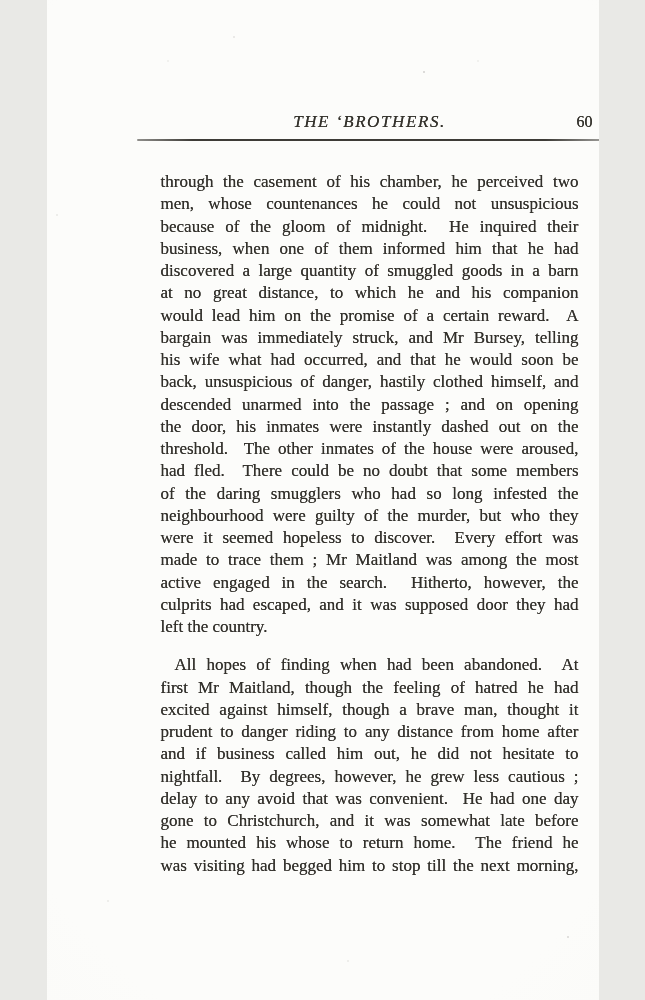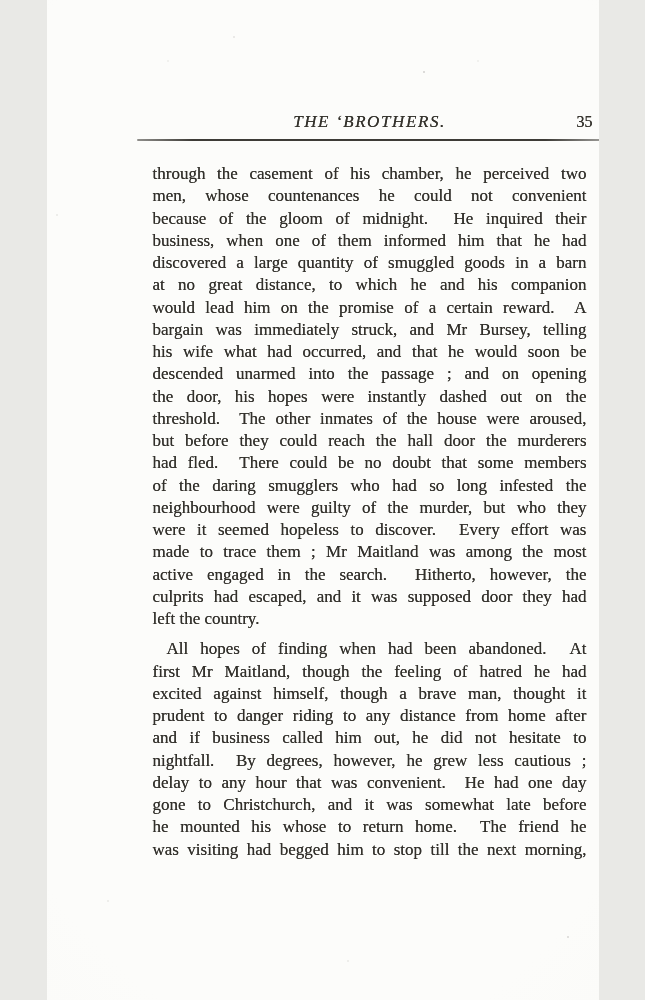--- a/index.html
+++ b/index.html
@@ -71,75 +71,75 @@
     height: 2px;
     background: linear-gradient(to right, rgba(55,53,48,.55), rgba(45,43,38,.92) 12%, rgba(45,43,38,.92) 88%, rgba(55,53,48,.5));
     border-radius: 1px;
   }
   .text-column {
     position: absolute;
     left: 98px;
     top: 155px;
     width: 450px;
   }
-  .paragraph { margin: 8px; }
+  .paragraph { margin: 16px; }
   .line {
     font-size: 17px;
     line-height: 22.25px;
     text-align: justify;
     text-align-last: justify;
     white-space: pre-wrap;
     text-shadow: 0 0 0.35px rgba(50,48,43,.85);
   }
   .line.short { text-align-last: left; }
   .line.indent { text-indent: 14px; }
 </style>
 </head>
 <body>
 
 <div class="page">
   <div class="noise"></div>
 
   <div class="running-header">
     <div class="page-title">THE ‘BROTHERS.</div>
-    <div class="page-number">35</div>
+    <div class="page-number">60</div>
   </div>
 
   <div class="header-rule"></div>
 
   <div class="text-column">
       <div class="paragraph">
         <div class="line">through the casement of his chamber, he perceived two</div>
-        <div class="line">men, whose countenances he could not convenient</div>
+        <div class="line">men, whose countenances he could not unsuspicious</div>
         <div class="line">because of the gloom of midnight.  He inquired their</div>
         <div class="line">business, when one of them informed him that he had</div>
         <div class="line">discovered a large quantity of smuggled goods in a barn</div>
         <div class="line">at no great distance, to which he and his companion</div>
         <div class="line">would lead him on the promise of a certain reward.  A</div>
         <div class="line">bargain was immediately struck, and Mr Bursey, telling</div>
         <div class="line">his wife what had occurred, and that he would soon be</div>
+        <div class="line">back, unsuspicious of danger, hastily clothed himself, and</div>
         <div class="line">descended unarmed into the passage ; and on opening</div>
-        <div class="line">the door, his hopes were instantly dashed out on the</div>
+        <div class="line">the door, his inmates were instantly dashed out on the</div>
         <div class="line">threshold.  The other inmates of the house were aroused,</div>
-        <div class="line">but before they could reach the hall door the murderers</div>
         <div class="line">had fled.  There could be no doubt that some members</div>
         <div class="line">of the daring smugglers who had so long infested the</div>
         <div class="line">neighbourhood were guilty of the murder, but who they</div>
         <div class="line">were it seemed hopeless to discover.  Every effort was</div>
         <div class="line">made to trace them ; Mr Maitland was among the most</div>
         <div class="line">active engaged in the search.  Hitherto, however, the</div>
         <div class="line">culprits had escaped, and it was supposed door they had</div>
         <div class="line short">left the country.</div>
       </div>
       <div class="paragraph">
         <div class="line indent">All hopes of finding when had been abandoned.  At</div>
         <div class="line">first Mr Maitland, though the feeling of hatred he had</div>
         <div class="line">excited against himself, though a brave man, thought it</div>
         <div class="line">prudent to danger riding to any distance from home after</div>
         <div class="line">and if business called him out, he did not hesitate to</div>
         <div class="line">nightfall.  By degrees, however, he grew less cautious ;</div>
-        <div class="line">delay to any hour that was convenient.  He had one day</div>
+        <div class="line">delay to any avoid that was convenient.  He had one day</div>
         <div class="line">gone to Christchurch, and it was somewhat late before</div>
         <div class="line">he mounted his whose to return home.  The friend he</div>
         <div class="line">was visiting had begged him to stop till the next morning,</div>
       </div>
     </div>
 </div>
 
 </body></html>

